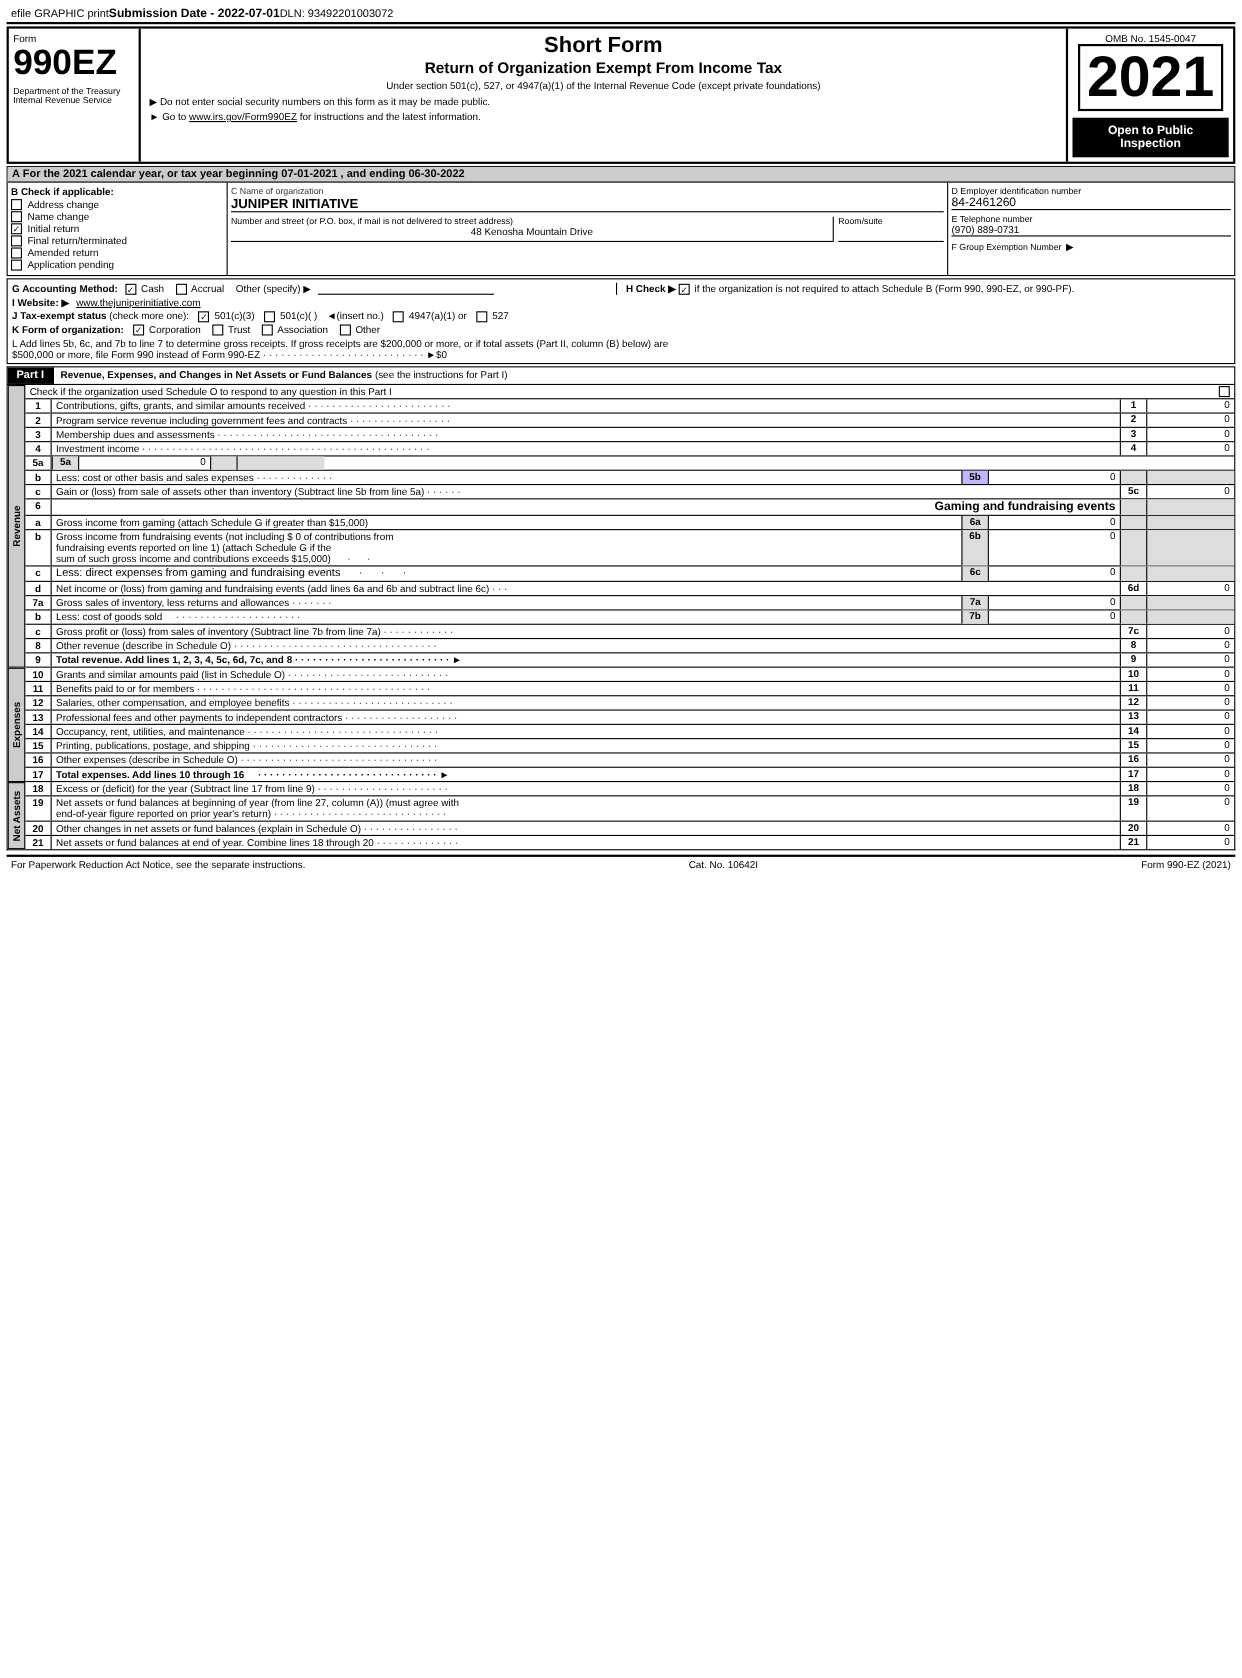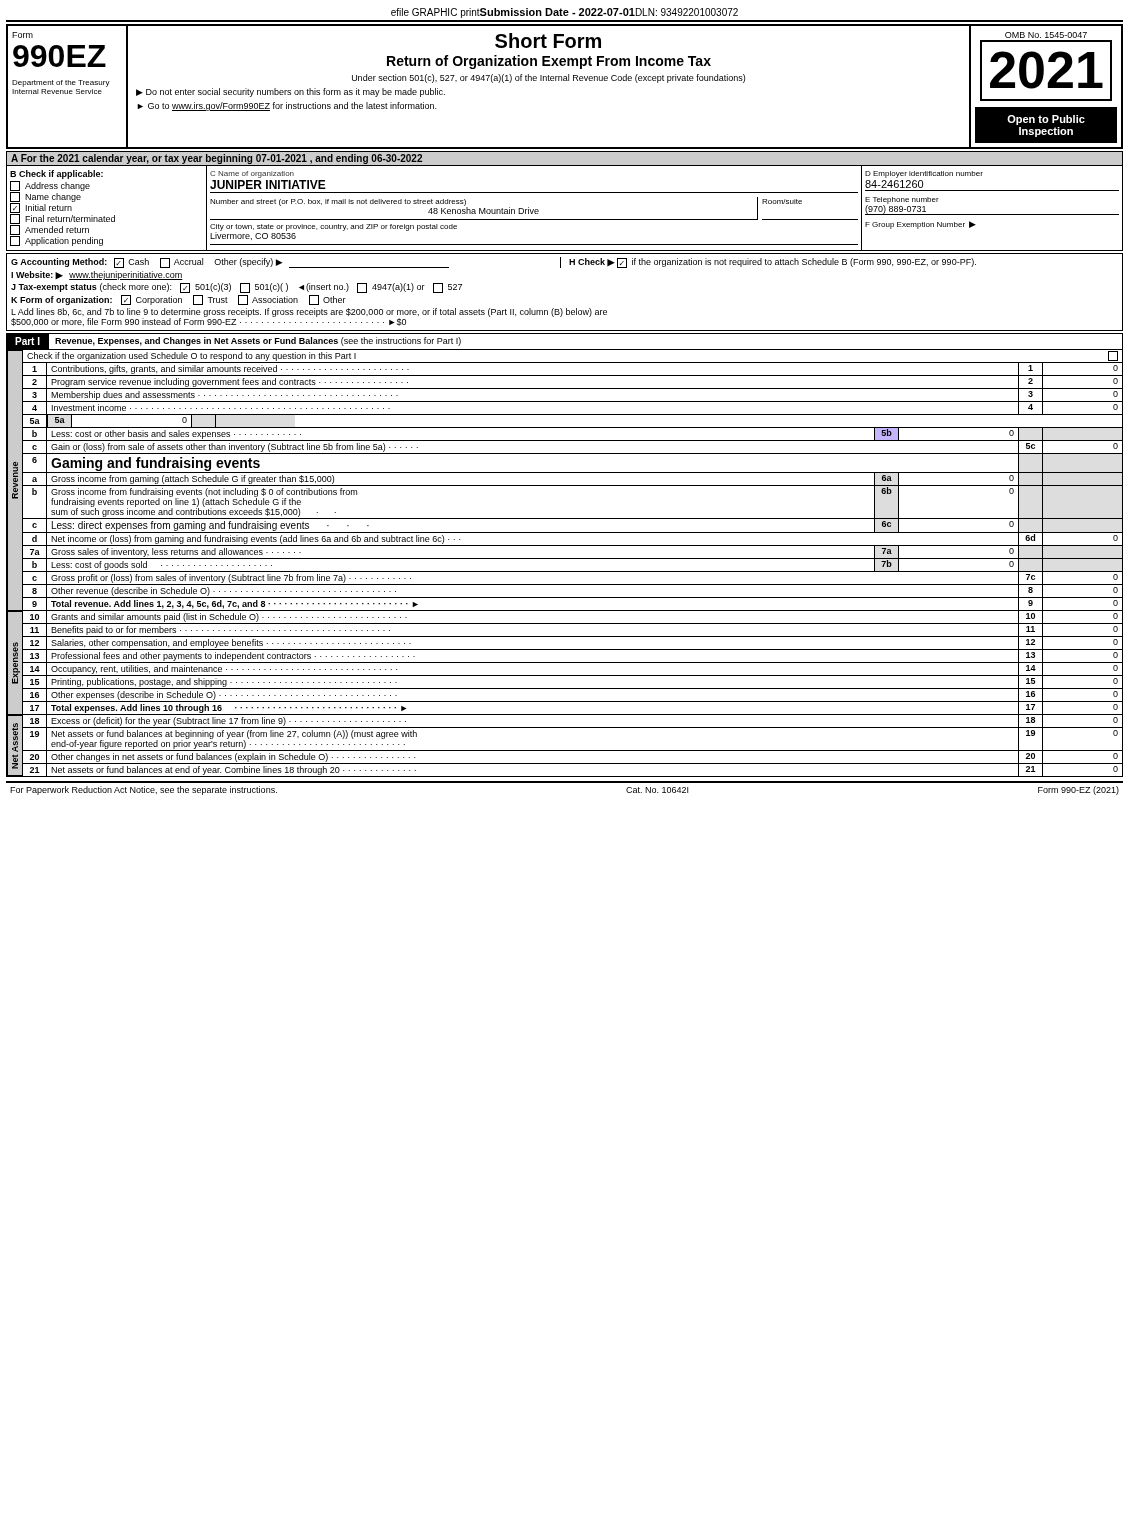--- a/index.html
+++ b/index.html
@@ -1,20 +1,20 @@
 <!DOCTYPE html>
 <html><head>
   <meta charset="utf-8">
   <style>
     * { box-sizing: border-box; margin: 0; padding: 0; }
     body { font-family: Arial, sans-serif; font-size: 10px; background: white; color: #000; width: 1129px; }
     .page { width: 1129px; padding: 4px 6px; }
 
     
-    .top-bar { display: flex; justify-content: center; align-items: center; border-bottom: 2px solid #000; padding: 2px 4px; margin-bottom: 2px; }
+    .top-bar { display: flex; justify-content: flex-start; align-items: center; border-bottom: 2px solid #000; padding: 2px 4px; margin-bottom: 2px; }
 
     
     .cb { display: inline-block; width: 10px; height: 10px; border: 1px solid #000; vertical-align: middle; margin-right: 2px; text-align: center; line-height: 10px; font-size: 8px; }
     .cb-checked::before { content: '✓'; }
   </style>
 </head>
 <body>
 
 <div class="page">
 
@@ -88,24 +88,20 @@
         <div style="display:flex; gap:0;">
           <div style="flex:1; border-right:1px solid #000;">
             <div style="font-size:8px;">Number and street (or P.O. box, if mail is not delivered to street address)</div>
             <div style="border-bottom:1px solid #000; min-height:14px;text-align:center;">48 Kenosha Mountain Drive</div>
           </div>
           <div style="width:100px; padding-left:4px;">
             <div style="font-size:8px;">Room/suite</div>
             <div style="border-bottom:1px solid #000; min-height:14px;"></div>
           </div>
         </div>
-        <div style="margin-top:2px;">
-          <div style="font-size:8px;">City or town, state or province, country, and ZIP or foreign postal code</div>
-          <div style="border-bottom:1px solid #000; min-height:14px;">Livermore, CO  80536</div>
-        </div>
       </div>
 
       <div style="width:260px; padding:3px; font-size:9px;">
         <div style="font-size:8px;">D Employer identification number</div>
         <div style="font-size:11px; border-bottom:1px solid #000; margin-bottom:4px;">84-2461260</div>
         <div style="font-size:8px;">E Telephone number</div>
         <div style="border-bottom:1px solid #000; margin-bottom:4px;">(970) 889-0731</div>
         <div style="display:flex; align-items:center; gap:4px;">
           <span style="font-size:8px;">F Group Exemption Number</span>
           <span>▶</span>
@@ -165,21 +161,21 @@
         <span class="cb"></span> Trust
       </span>
       <span style="margin-left:8px;">
         <span class="cb"></span> Association
       </span>
       <span style="margin-left:8px;">
         <span class="cb"></span> Other
       </span>
     </div>
     <div style="margin-top:2px;">
-      <span>L Add lines 8b, 6c, and 7b to line 9 to determine gross receipts. If gross receipts are $200,000 or more, or if total assets (Part II, column (B) below) are</span><br>
+      <span>L Add lines 5b, 6c, and 7b to line 7 to determine gross receipts. If gross receipts are $200,000 or more, or if total assets (Part II, column (B) below) are</span><br>
       <span>$500,000 or more, file Form 990 instead of Form 990-EZ · · · · · · · · · · · · · · · · · · · · · · · · · · · ►$0</span>
     </div>
   </div>
 
   <div style="display:flex; border:1px solid #000; margin-bottom:0;">
     <div style="background:#000; color:#fff; font-weight:bold; font-size:10px; padding:2px 8px; white-space:nowrap; border-right:1px solid #000;">Part I</div>
     <div style="padding:2px 6px; font-size:9px; flex:1;">
       <span style="font-weight:bold;">Revenue, Expenses, and Changes in Net Assets or Fund Balances</span>
       <span> (see the instructions for Part I)</span>
     </div>
@@ -241,21 +237,21 @@
 
       <div style="display:flex; border-bottom:1px solid #000;">
         <div style="width:24px; border-right:1px solid #000; text-align:center; font-weight:bold; padding:1px; font-size:9px;">c</div>
         <div style="flex:1; padding:1px 4px; font-size:9px;">Gain or (loss) from sale of assets other than inventory (Subtract line 5b from line 5a) · · · · · ·</div>
         <div style="width:24px; border-left:1px solid #000; text-align:center; font-weight:bold; font-size:9px;">5c</div>
         <div style="width:80px; border-left:1px solid #000; text-align:right; padding-right:4px; font-size:9px;">0</div>
       </div>
 
       <div style="display:flex; border-bottom:1px solid #000;">
         <div style="width:24px; border-right:1px solid #000; text-align:center; font-weight:bold; padding:1px; font-size:9px;">6</div>
-        <div style="flex:1; padding:1px 4px; font-size:14px; font-weight:bold;">Gaming and fundraising events</div>
+        <div style="flex:1; padding:1px 4px; font-size:11px; font-weight:bold;text-align:right;">Gaming and fundraising events</div>
         <div style="width:24px; border-left:1px solid #000; background:#ddd;"></div>
         <div style="width:80px; border-left:1px solid #000; background:#ddd;"></div>
       </div>
 
       <div style="display:flex; border-bottom:1px solid #000;">
         <div style="width:24px; border-right:1px solid #000; text-align:center; font-weight:bold; padding:1px; font-size:9px;">a</div>
         <div style="flex:1; padding:1px 4px; font-size:9px;">Gross income from gaming (attach Schedule G if greater than $15,000)</div>
         <div style="width:24px; border-left:1px solid #000; text-align:center; font-weight:bold; font-size:9px; background:#ddd;">6a</div>
         <div style="width:120px; border-left:1px solid #000; text-align:right; padding-right:4px; font-size:9px;">0</div>
         <div style="width:24px; border-left:1px solid #000; background:#ddd;"></div>

